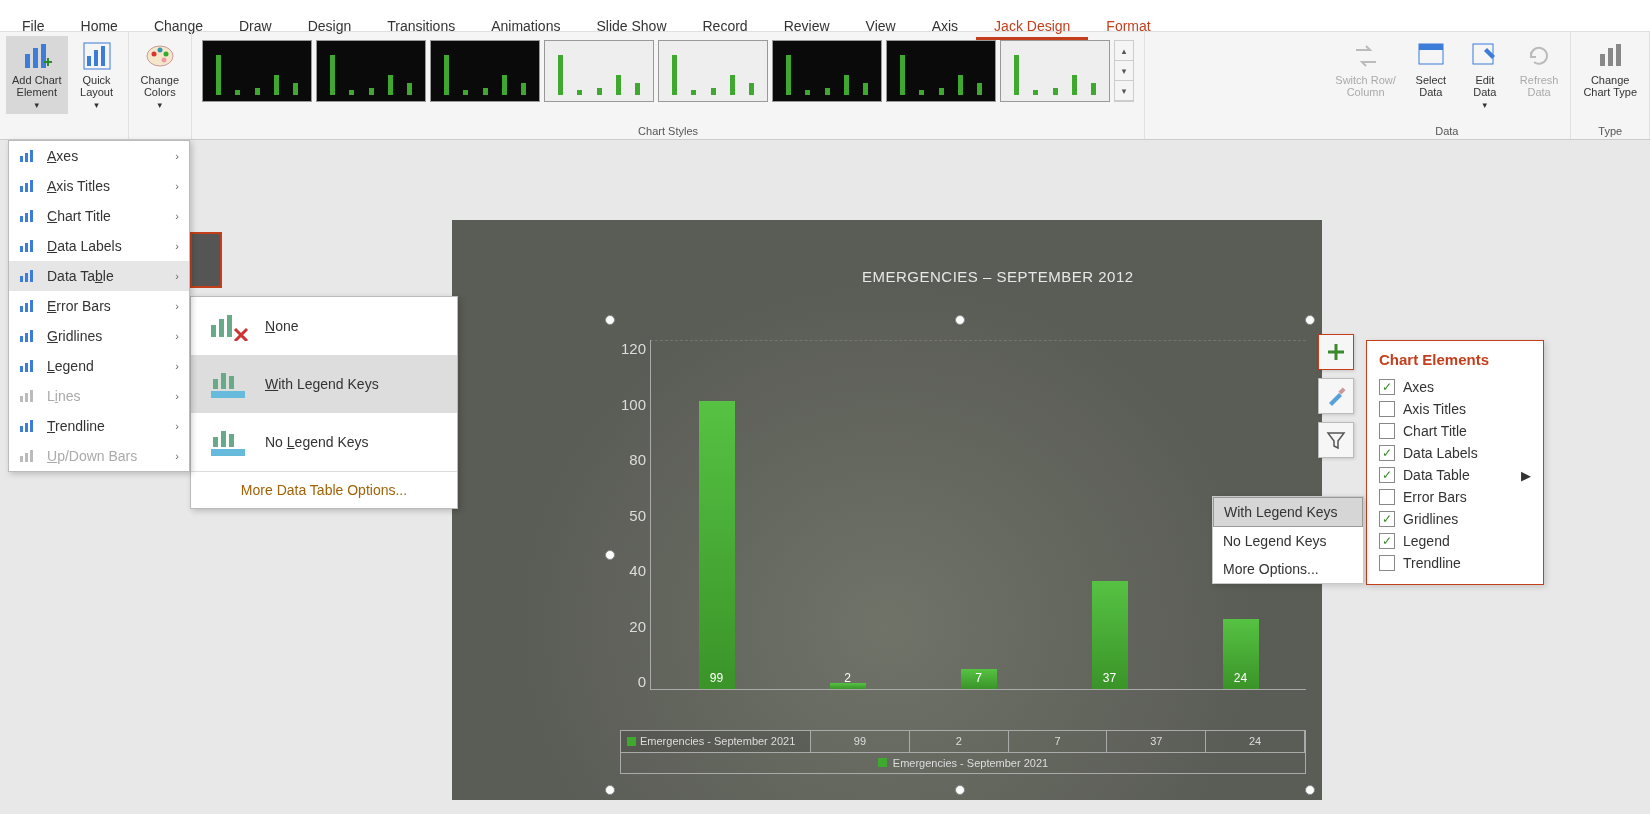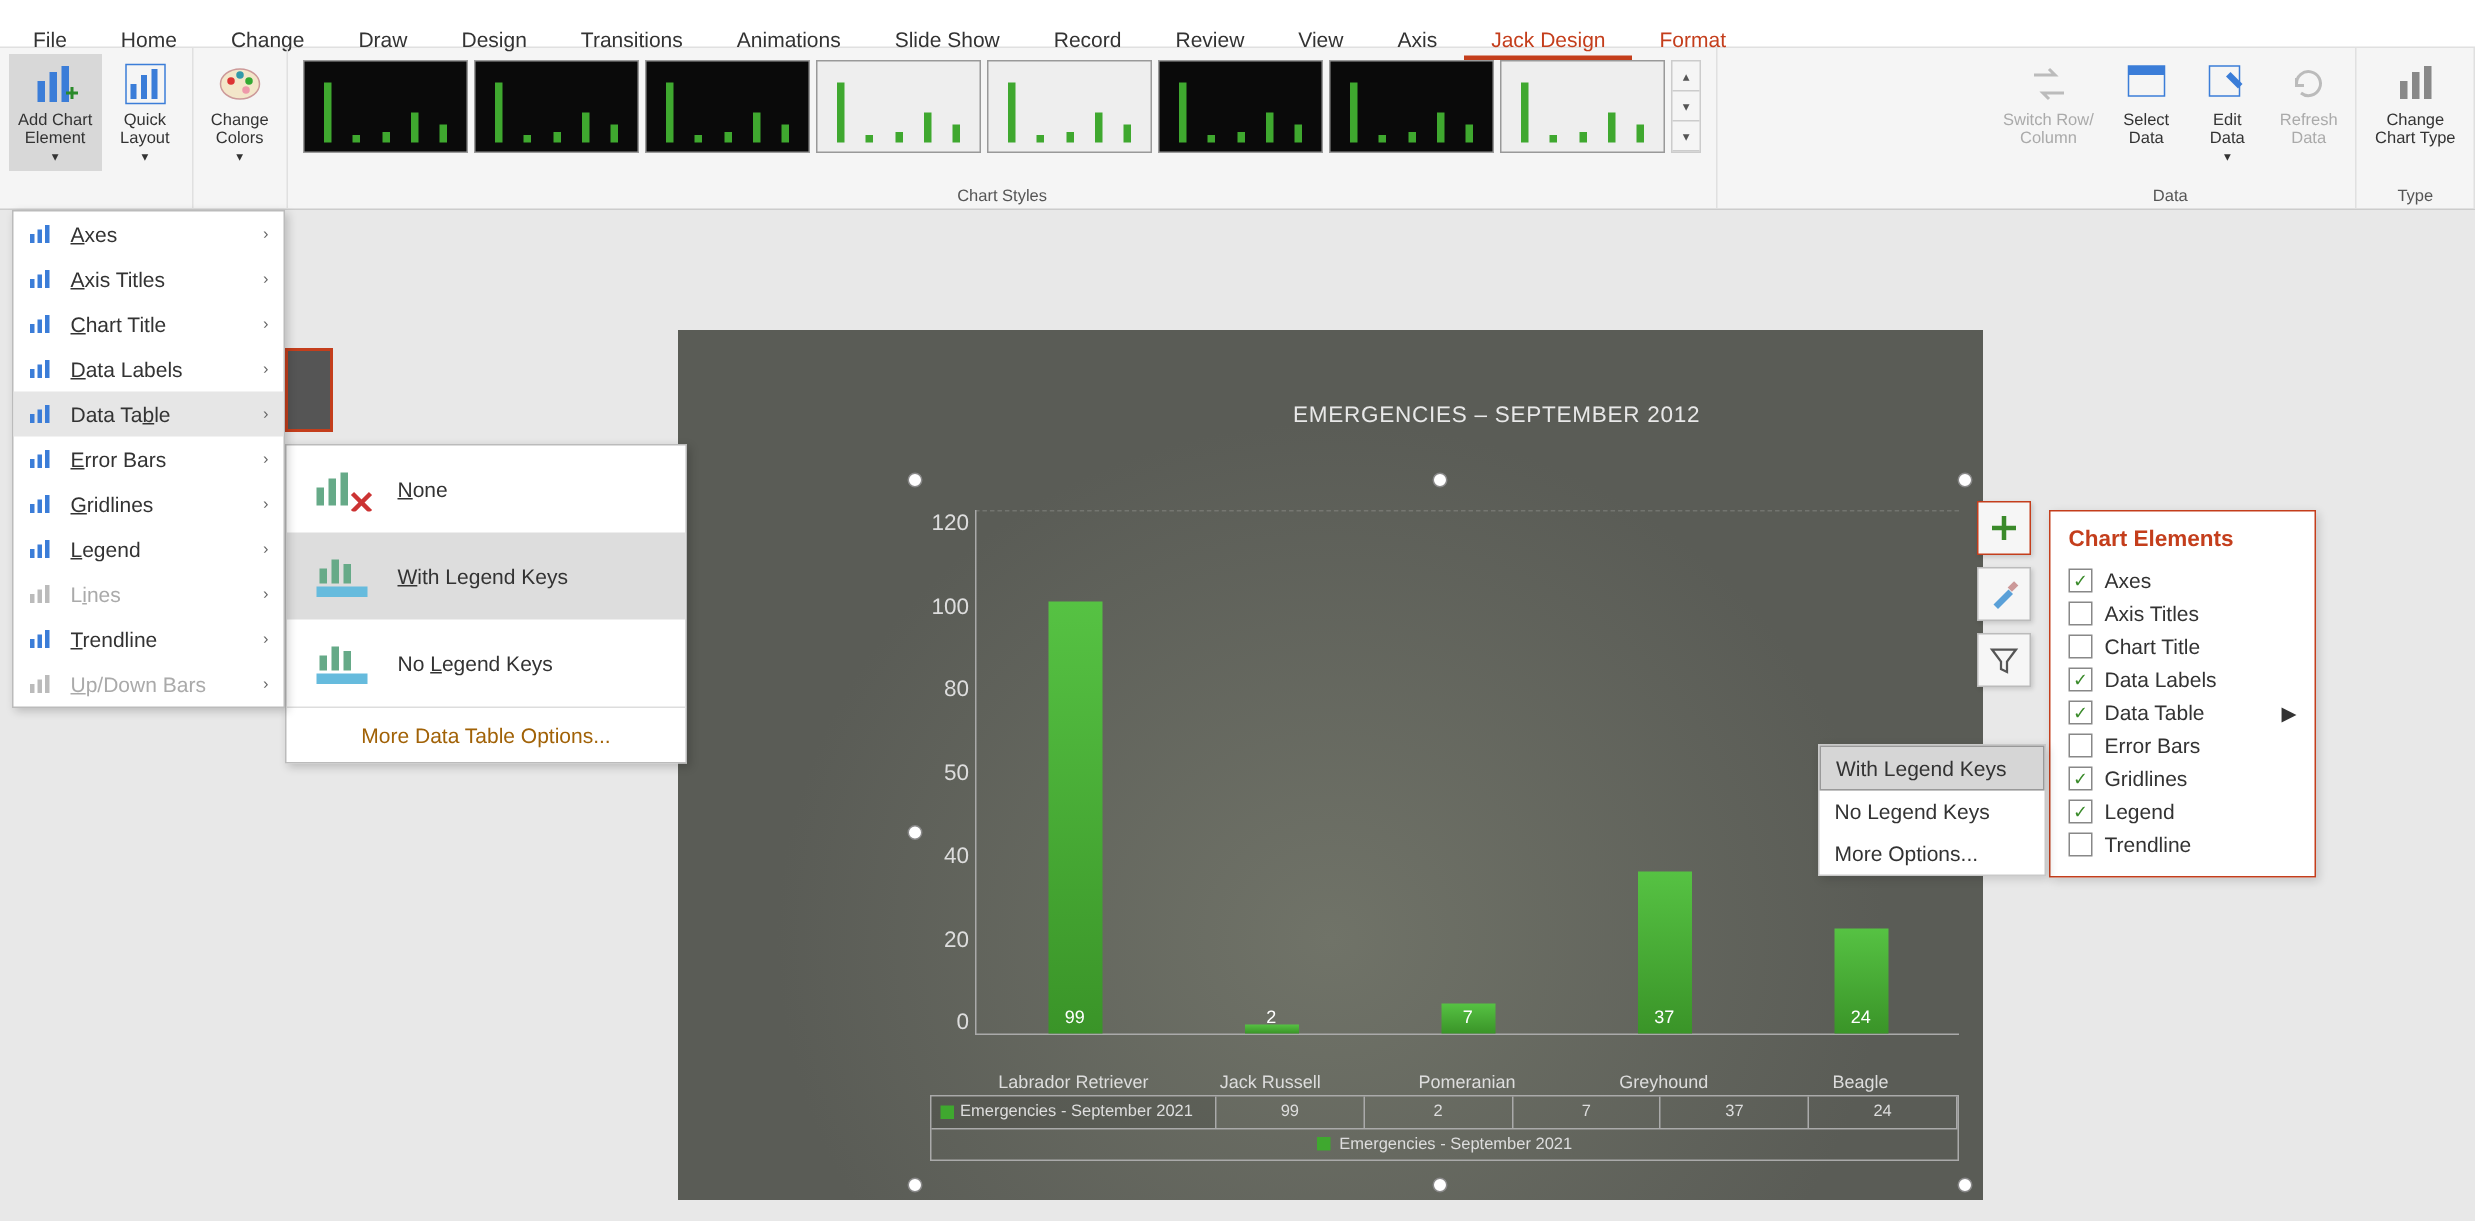--- a/index.html
+++ b/index.html
@@ -487,27 +487,20 @@
             <div class="bar-label">37</div>
           </div>
         </div>
         <div class="bar-col">
           <div class="bar" style="height: 20%;">
             <div class="bar-label">24</div>
           </div>
         </div>
       </div>
 
-    <div class="x-labels" id="x-labels">
-        <div>Labrador Retriever</div>
-        <div>Jack Russell</div>
-        <div>Pomeranian</div>
-        <div>Greyhound</div>
-        <div>Beagle</div>
-      </div>
 
     <div class="data-table">
       <div class="row">
         <div class="hdr">
             <span class="legend-swatch"></span>
             <span>Emergencies - September 2021</span>
           </div>
         <div id="dt-cells" style="display:flex;flex:1">
             <div class="cell">99</div>
             <div class="cell">2</div>

